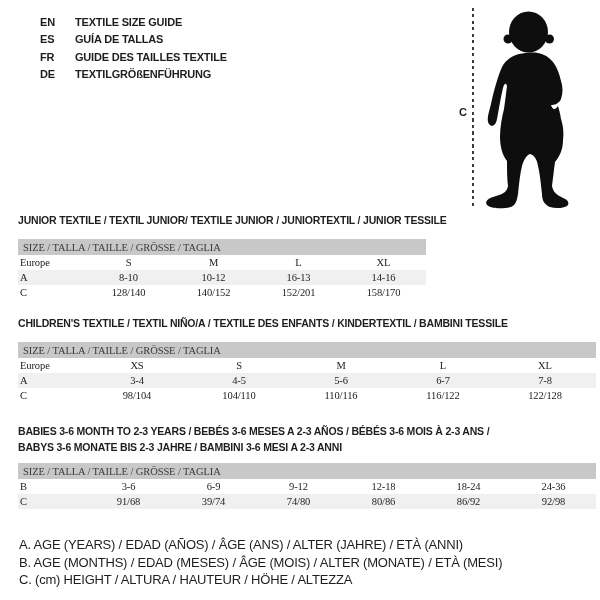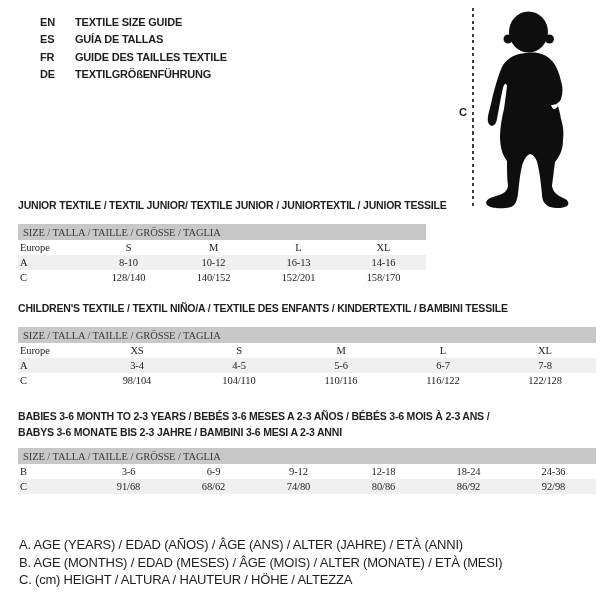--- a/index.html
+++ b/index.html
@@ -18,21 +18,21 @@
 
   
   .figure { position:absolute; left:455px; top:6px; width:145px; height:206px; }
   .c-label { position:absolute; left:4px; top:100px; font-size:11px; font-weight:bold; }
   .dash-line { position:absolute; left:17px; top:2px; width:2px; height:199px;
     background:repeating-linear-gradient(to bottom,#3c3c3c 0 3px, transparent 3px 6.5px); }
   .figure svg { position:absolute; left:26px; top:2px; }
   .sil { fill:#0e0e0e; }
 
   
-  .sections { position:absolute; left:18px; top:199px; width:578px; }
+  .sections { position:absolute; left:18px; top:214px; width:578px; }
   .sec-title { font-size:10.5px; font-weight:bold; letter-spacing:-0.2px;
     line-height:13px; margin-bottom:12px; white-space:nowrap; }
   .sec-title-2l { line-height:15.5px; margin-bottom:8px; }
   table { border-collapse:collapse; table-layout:fixed;font-family:Liberation Serif, serif; }
   .t1 { width:408px; margin-bottom:17px; }
   .t2 { width:578px; margin-bottom:21px; }
   .t3 { width:578px; }
   td { font-size:10.5px; height:15px; padding:0; text-align:center;
     letter-spacing:-0.1px; color:#222; vertical-align:middle; }
   td.lbl { text-align:left; padding-left:2px; }
@@ -217,21 +217,21 @@
         <td>3-6</td>
         <td>6-9</td>
         <td>9-12</td>
         <td>12-18</td>
         <td>18-24</td>
         <td>24-36</td>
       </tr>
       <tr class="stripe">
         <td class="lbl">C</td>
         <td>91/68</td>
-        <td>68/62</td>
+        <td>39/74</td>
         <td>74/80</td>
         <td>80/86</td>
         <td>86/92</td>
         <td>92/98</td>
       </tr>
     </tbody>
       </table>
   </div>
 
   <div class="footnotes">

